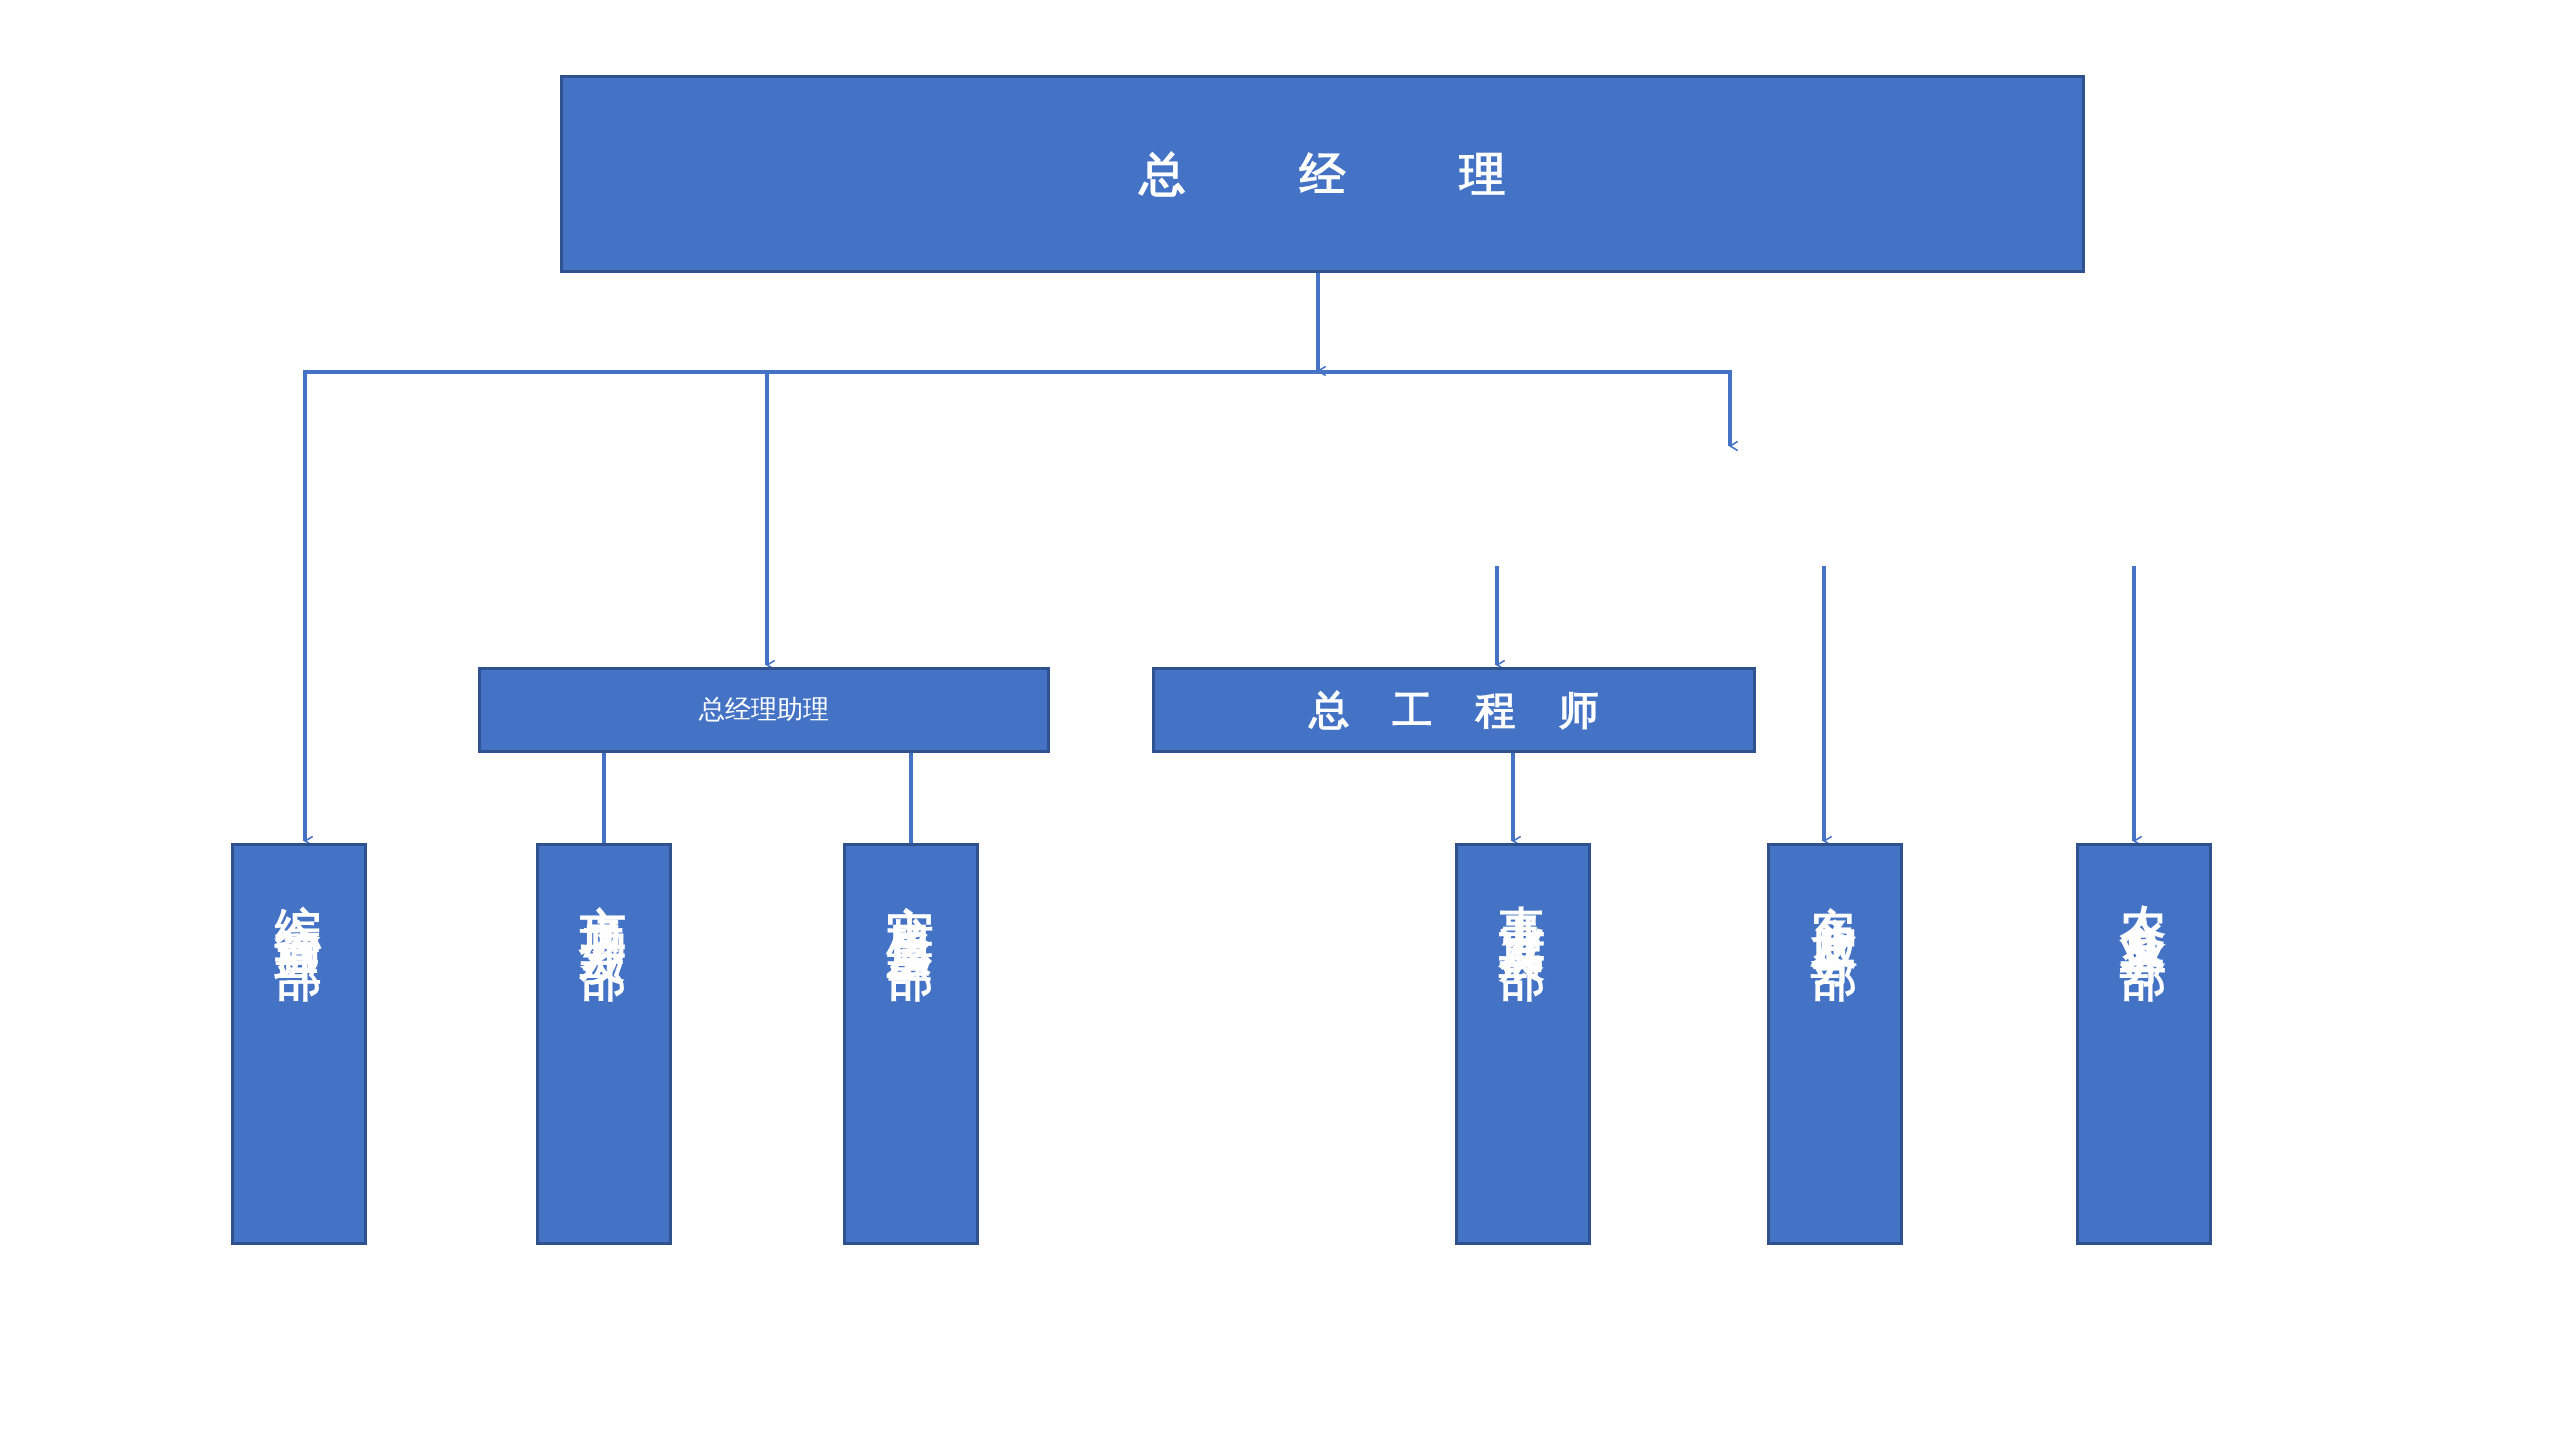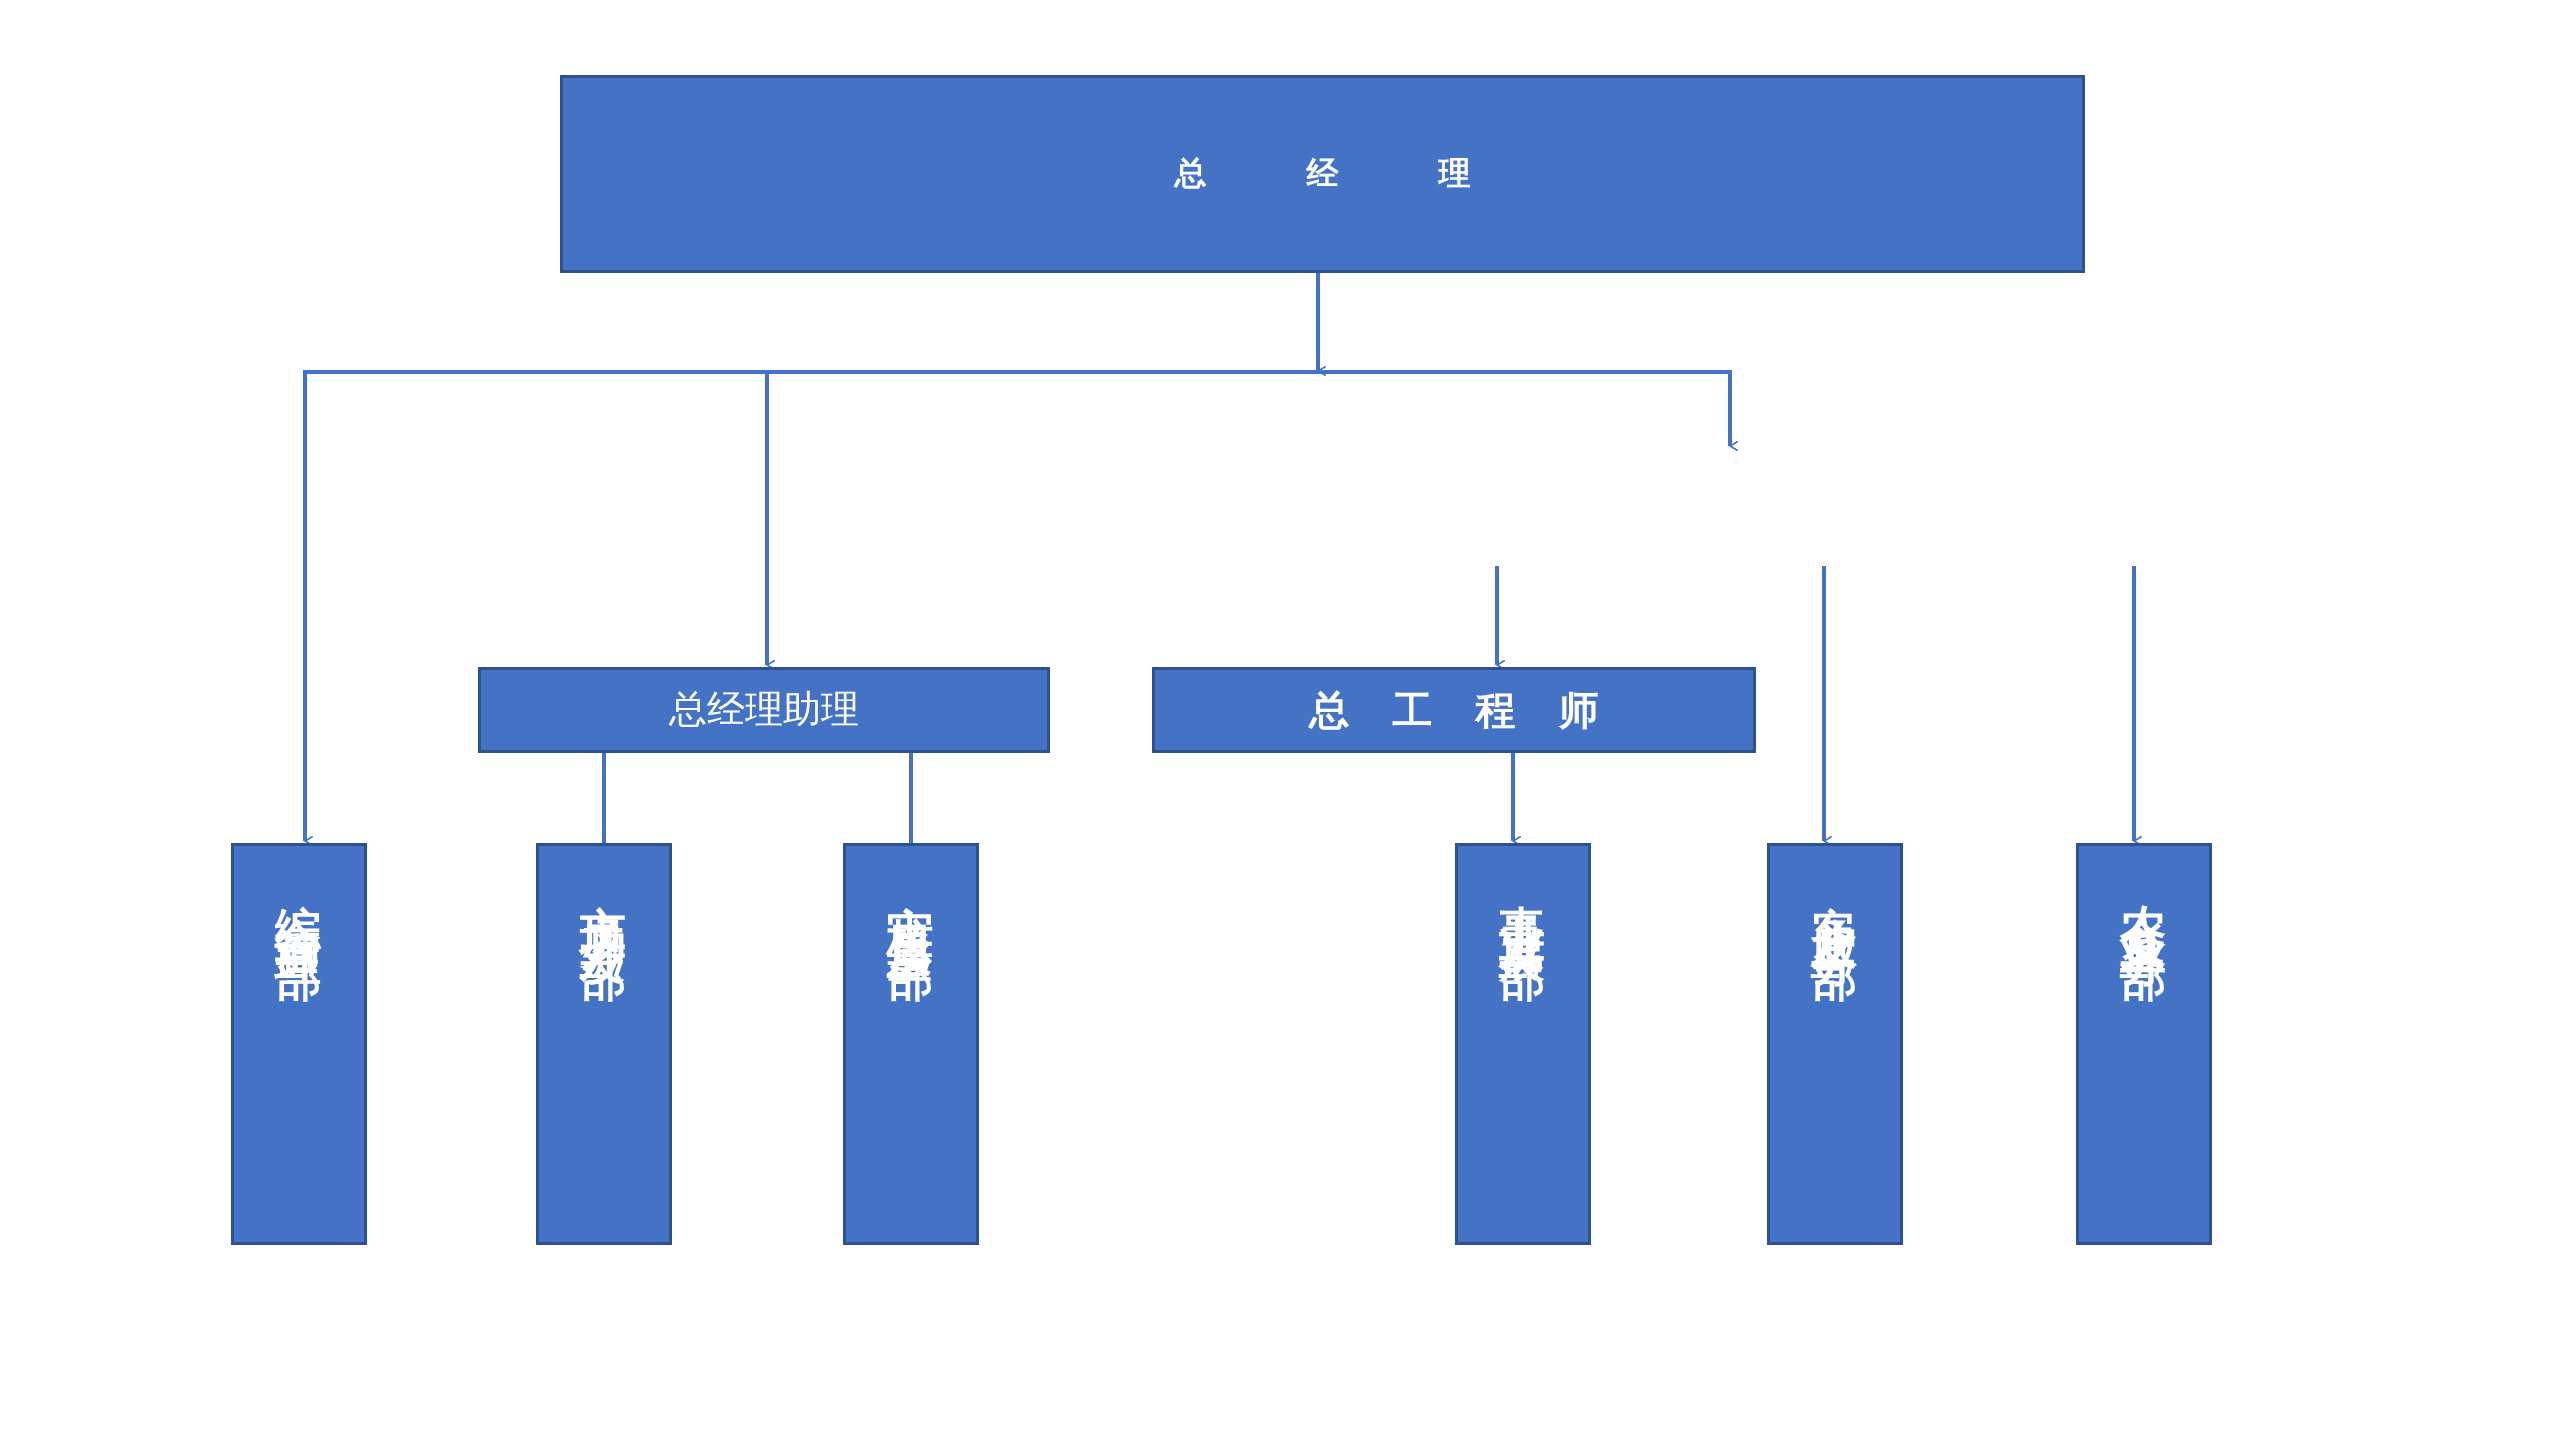--- a/index.html
+++ b/index.html
@@ -44,33 +44,33 @@
     color: #ffffff;
     text-align: center;
     line-height: 1.05;
     white-space: pre;
   }
   
   .node.horiz .node-label {
     writing-mode: horizontal-tb;
   }
   .lvl-gm .node-label {
-    font-size: 32px;
+    font-size: 46px;
     font-weight: bold;
     letter-spacing: 34px;
     text-indent: 34px;
   }
   .lvl-vgm .node-label {
     font-size: 40px;
     font-weight: bold;
     letter-spacing: 16px;
     text-indent: 16px;
   }
   .lvl-asst .node-label {
-    font-size: 38px;
+    font-size: 26px;
     font-weight: normal;
     letter-spacing: 0px;
   }
   .lvl-eng .node-label {
     font-size: 40px;
     font-weight: bold;
     letter-spacing: 16px;
     text-indent: 16px;
   }
   

